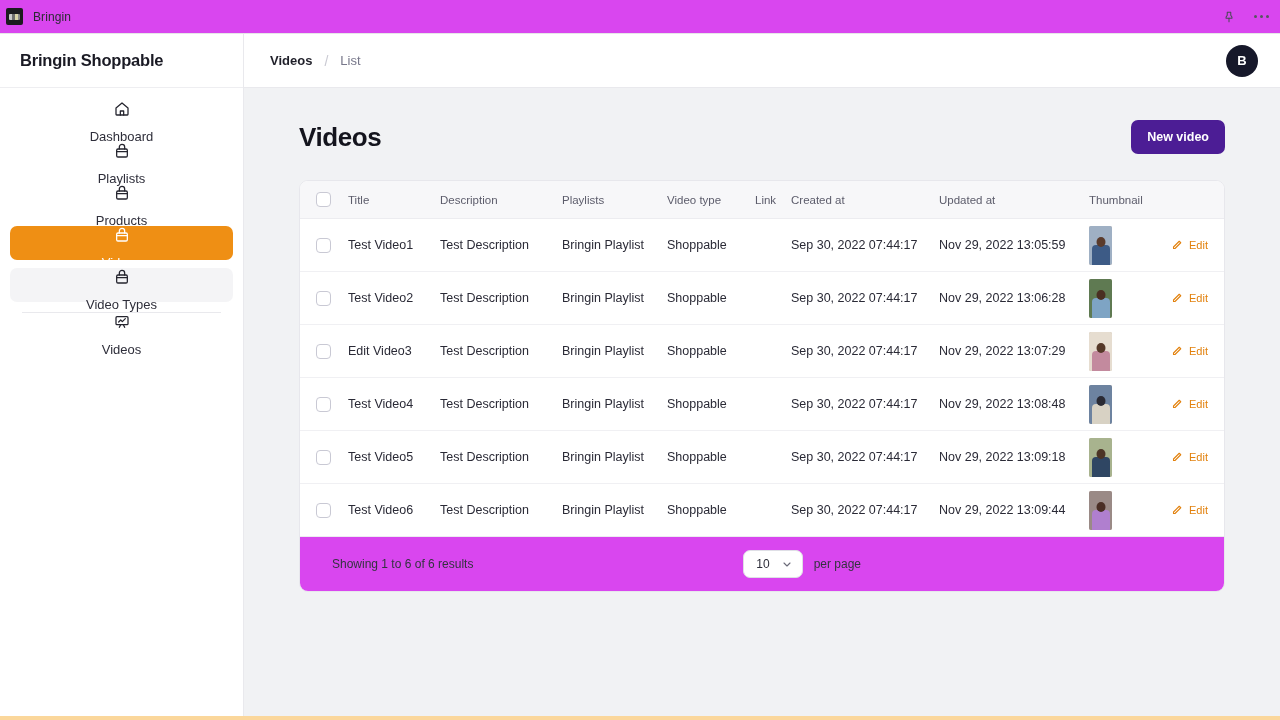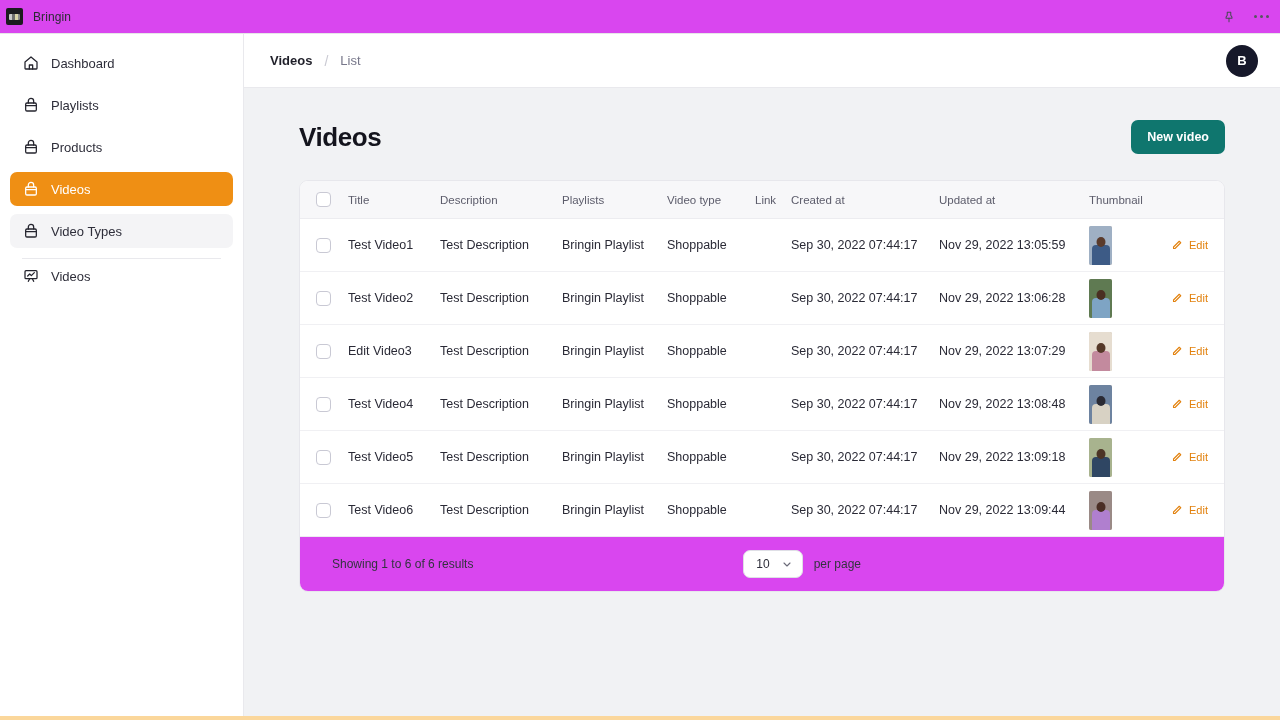--- a/index.html
+++ b/index.html
@@ -59,20 +59,21 @@
     border-bottom: 1px solid #eeeef1;
   }
   .nav { padding: 12px 10px 0 10px; }
   .nav-item {
     display: flex; align-items: center; gap: 12px;
     height: 34px; padding: 0 12px;
     border-radius: 7px;
     font-size: 13px; color: #2e2e3a;
     margin-bottom: 8px;
     cursor: pointer;
+    flex-direction: column;
   }
   .nav-item .ico { width: 17px; height: 17px; flex: none; display:flex; align-items:center; justify-content:center; color:#24242e;}
   .nav-item .ico svg { display:block; }
   .nav-item.active { background: #ef8f14; color: #ffffff; }
   .nav-item.active .ico { color: #ffffff; }
   .nav-item.soft { background: #f4f4f6; }
   .nav-sep { height: 1px; background: #e9e9ed; margin: 10px 12px 0 12px; }
 
   .group-head {
     display: flex; align-items: center;
@@ -110,21 +111,21 @@
     overflow: hidden;
     padding: 0 55px;
   }
   .page-head {
     display: flex; align-items: center;
     padding-top: 32px; padding-bottom: 26px;
   }
   .page-title { font-size: 26px; font-weight: bold; color: #14141d; letter-spacing: -0.4px; }
   .btn-primary {
     margin-left: auto;
-    background: #0f766e; color: #fff;
+    background: #4c1d95; color: #fff;
     border: none; border-radius: 7px;
     font-size: 12.5px; font-weight: bold;
     padding: 10px 16px;
     font-family: inherit;
     cursor: pointer;
   }
 
   
   .card {
     background: #ffffff;
@@ -219,20 +220,21 @@
           <span></span>
           <span></span>
         </span>
     </span>
   </div>
 </div>
 
 <div class="shell">
 
   <aside class="sidebar">
+    <div class="brand">Bringin Shoppable</div>
 
     <nav class="nav">
 
       <div class="nav-item">
         <span class="ico">
           <svg width="16" height="16" viewBox="0 0 24 24" fill="none" stroke="currentColor" stroke-width="1.9" stroke-linecap="round" stroke-linejoin="round">
             <path d="M3 10.5 12 3l9 7.5V20a1 1 0 0 1-1 1H4a1 1 0 0 1-1-1z"></path>
             <path d="M9.5 21v-6h5v6"></path>
           </svg>
         </span>

